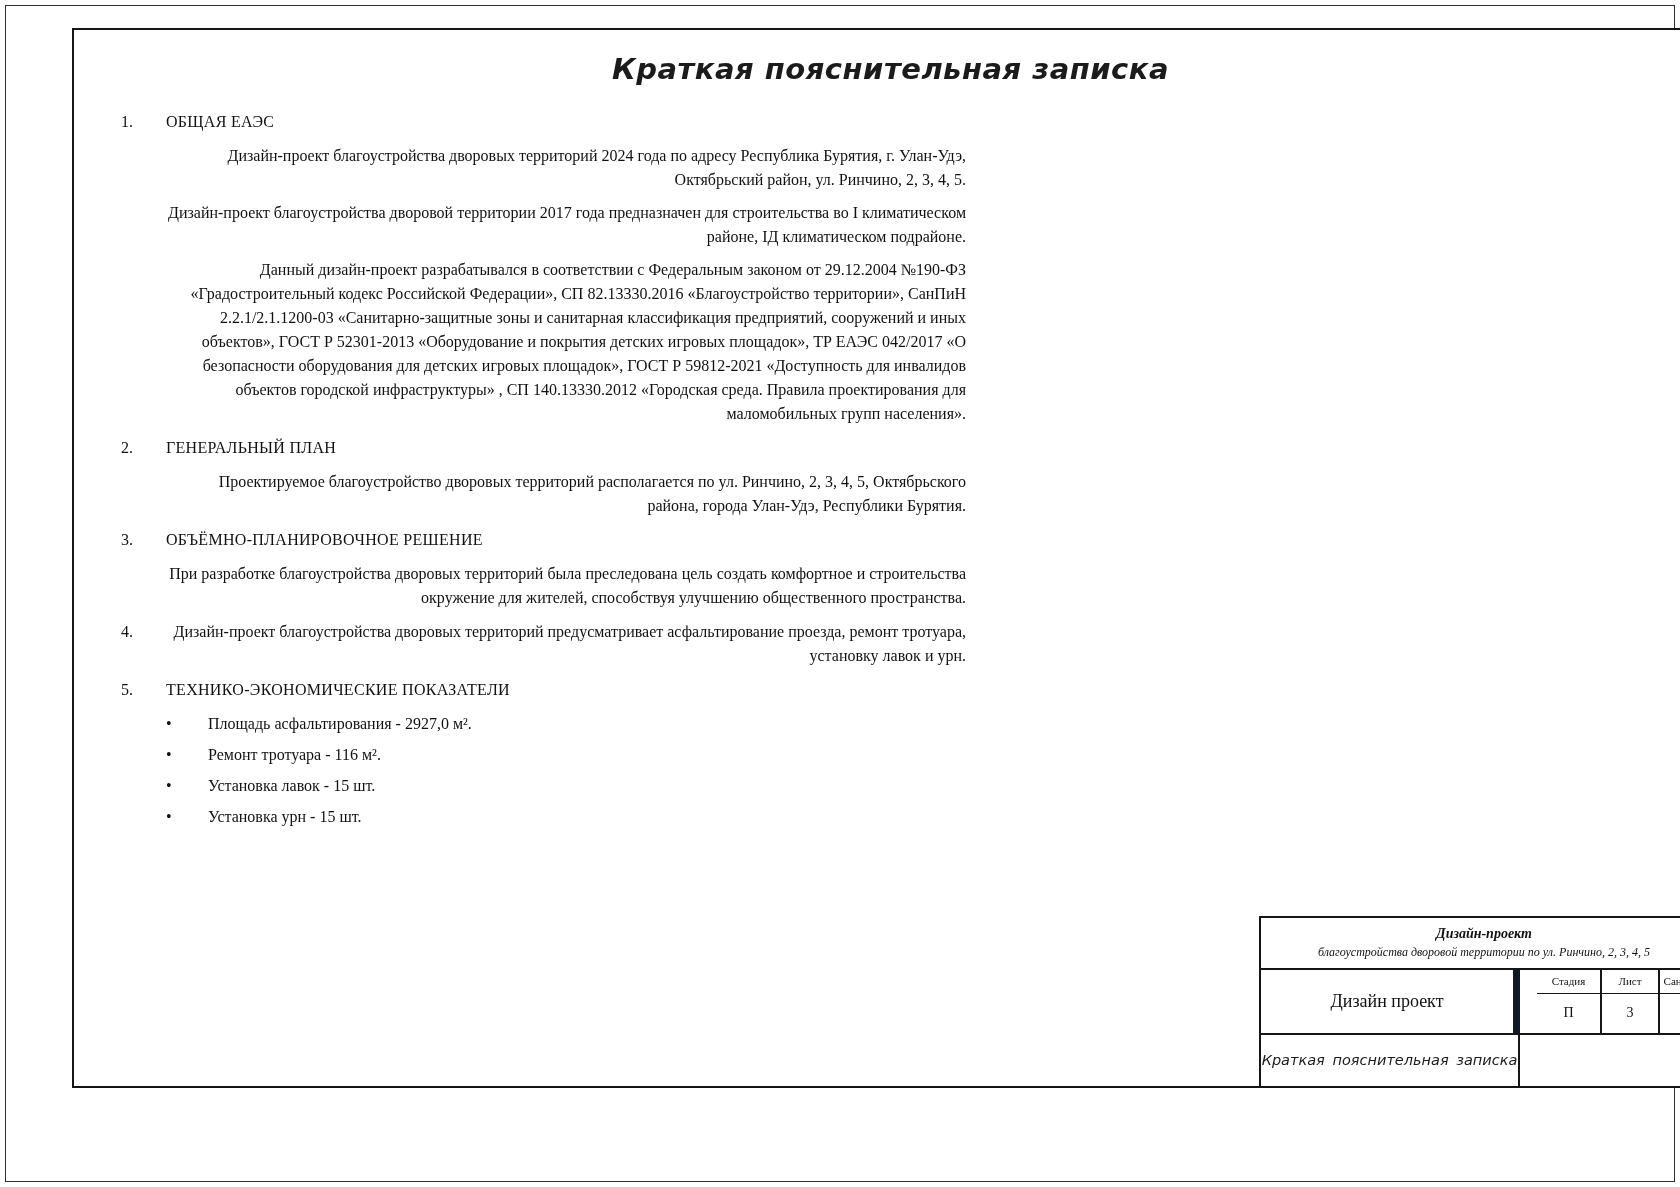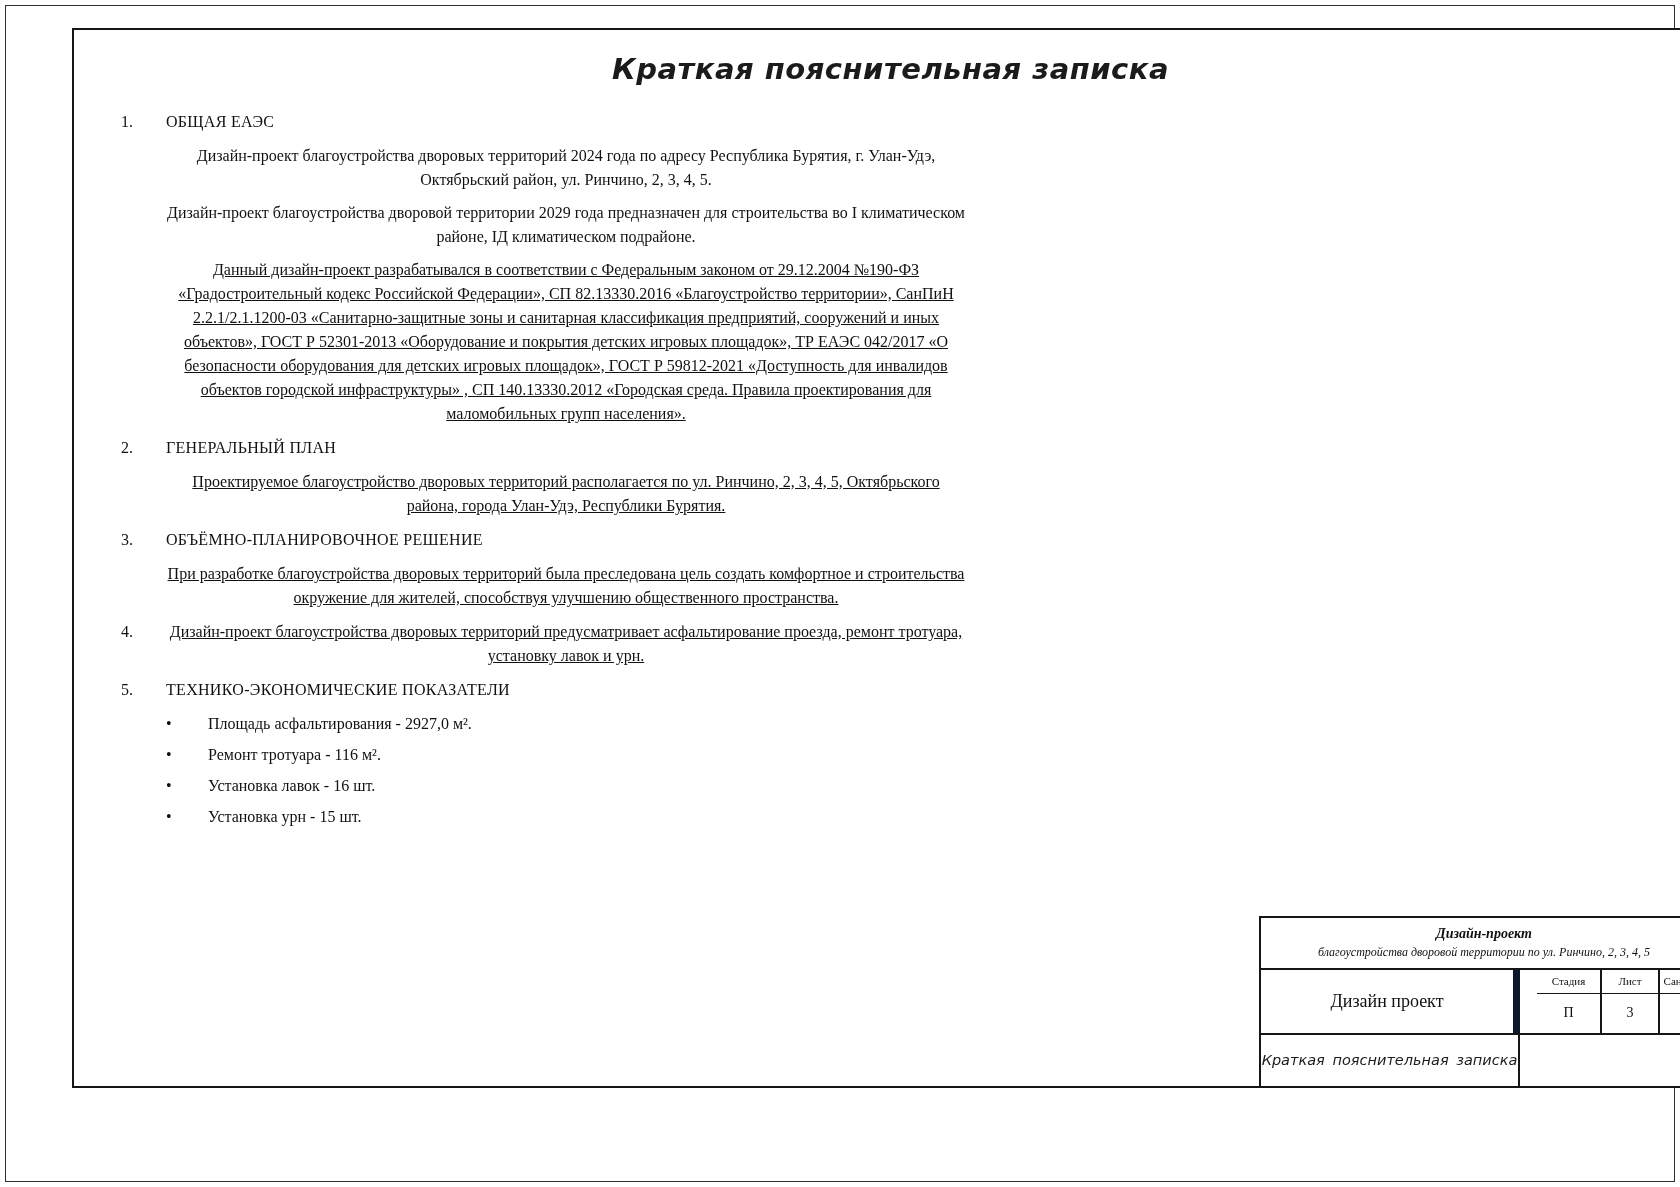--- a/index.html
+++ b/index.html
@@ -41,22 +41,22 @@
   .content {
     margin-top: 24px;
     padding-left: 47px;
     font-size: 16px;
     line-height: 1.5;
   }
   .section { display: flex; margin-bottom: 10px; }
   .sec-num { width: 45px; flex: 0 0 45px; }
   .sec-body { width: 800px; max-width: 800px; }
   .sec-heading { letter-spacing: 0.3px; margin-bottom: 10px; }
-  .para { margin-bottom: 9px; text-align: center; }
-  .para:last-child { margin-bottom: 0; text-decoration: underline; }
+  .para { margin-bottom: 9px; text-align: right; }
+  .para:last-child { margin-bottom: 0; }
   .bullets { margin-top: 4px; }
   .bullet-row { display: flex; margin-bottom: 7px; }
   .bullet { width: 42px; flex: 0 0 42px; }
   
   .title-block {
     position: absolute;
     right: 0;
     bottom: 0;
     width: 448px;
     height: 170px;
@@ -121,21 +121,21 @@
 
     <h1 class="doc-title">Краткая пояснительная записка</h1>
 
     <div class="content">
 
       <div class="section">
         <div class="sec-num">1.</div>
         <div class="sec-body">
           <div class="sec-heading">ОБЩАЯ ЕАЭС</div>
           <p class="para">Дизайн-проект благоустройства дворовых территорий 2024 года по адресу Республика Бурятия, г. Улан-Удэ, Октябрьский район, ул. Ринчино, 2, 3, 4, 5.</p>
-          <p class="para">Дизайн-проект благоустройства дворовой территории 2029 года предназначен для строительства во I климатическом районе, IД климатическом подрайоне.</p>
+          <p class="para">Дизайн-проект благоустройства дворовой территории 2017 года предназначен для строительства во I климатическом районе, IД климатическом подрайоне.</p>
           <p class="para">Данный дизайн-проект разрабатывался в соответствии с Федеральным законом от 29.12.2004 №190-ФЗ «Градостроительный кодекс Российской Федерации», СП 82.13330.2016 «Благоустройство территории», СанПиН 2.2.1/2.1.1200-03 «Санитарно-защитные зоны и санитарная классификация предприятий, сооружений и иных объектов», ГОСТ Р 52301-2013 «Оборудование и покрытия детских игровых площадок», ТР ЕАЭС 042/2017 «О безопасности оборудования для детских игровых площадок», ГОСТ Р 59812-2021 «Доступность для инвалидов объектов городской инфраструктуры» , СП 140.13330.2012 «Городская среда. Правила проектирования для маломобильных групп населения».</p>
         </div>
       </div>
 
       <div class="section">
         <div class="sec-num">2.</div>
         <div class="sec-body">
           <div class="sec-heading">ГЕНЕРАЛЬНЫЙ ПЛАН</div>
           <p class="para">Проектируемое благоустройство дворовых территорий располагается по ул. Ринчино, 2, 3, 4, 5, Октябрьского района, города Улан-Удэ, Республики Бурятия.</p>
         </div>
@@ -164,21 +164,21 @@
             <div class="bullet-row">
               <span class="bullet">•</span>
               <span class="bullet-text">Площадь асфальтирования - 2927,0 м².</span>
             </div>
             <div class="bullet-row">
               <span class="bullet">•</span>
               <span class="bullet-text">Ремонт тротуара - 116 м².</span>
             </div>
             <div class="bullet-row">
               <span class="bullet">•</span>
-              <span class="bullet-text">Установка лавок - 16 шт.</span>
+              <span class="bullet-text">Установка лавок - 15 шт.</span>
             </div>
             <div class="bullet-row">
               <span class="bullet">•</span>
               <span class="bullet-text">Установка урн - 15 шт.</span>
             </div>
           </div>
         </div>
       </div>
 
     </div>

